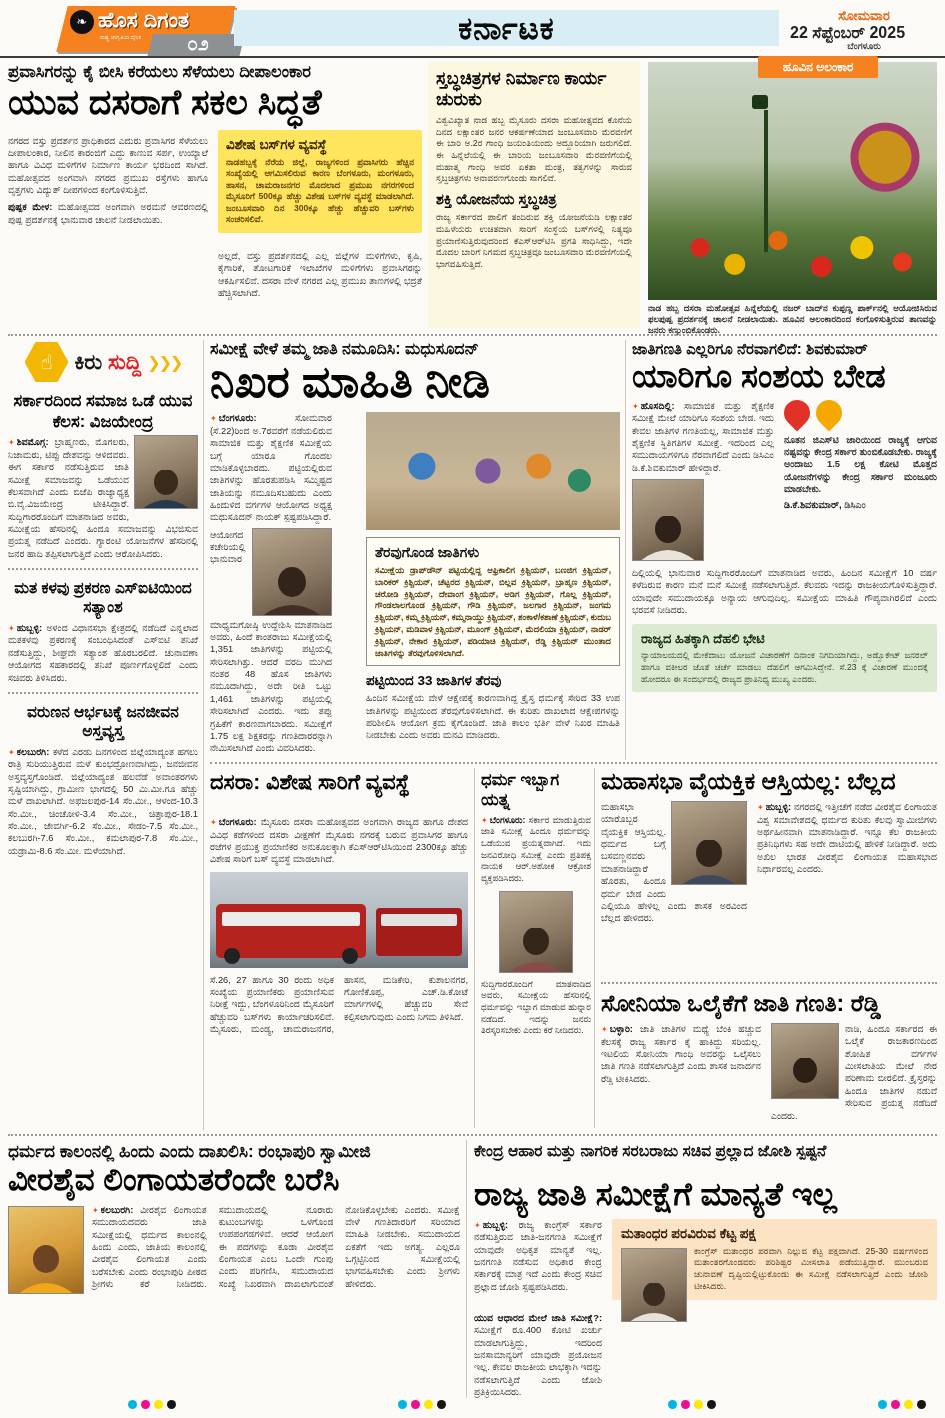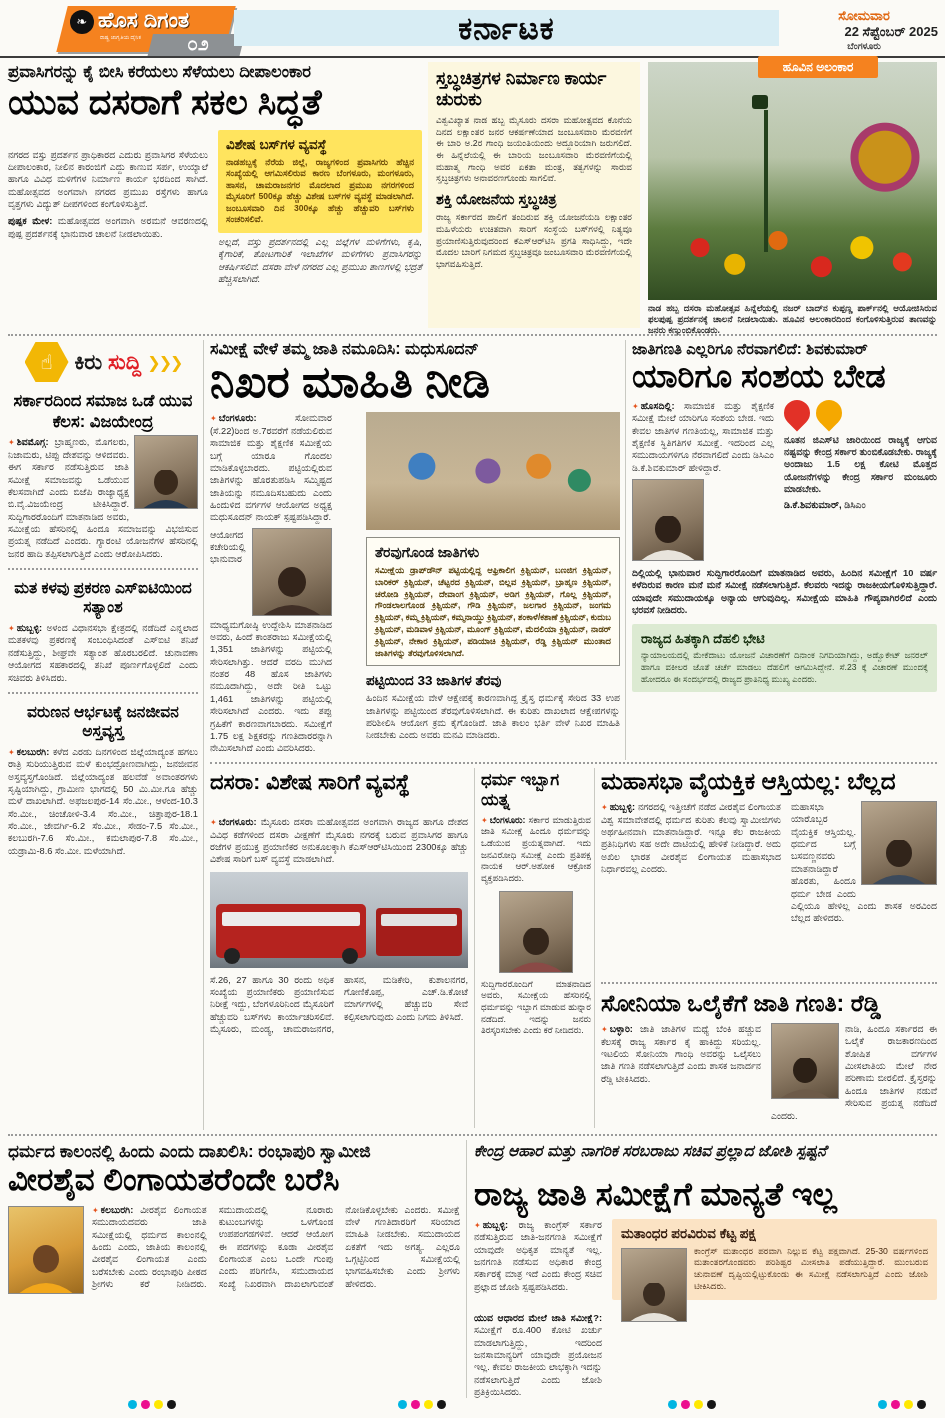--- a/index.html
+++ b/index.html
@@ -46,38 +46,38 @@
   <div class="abs" style="left:150px;top:34px;width:92px;height:24px;background:#8d9194;transform:skewX(-14deg);"></div>
   <div class="abs" style="left:70px;top:10px;width:24px;height:24px;border-radius:50%;background:#111;color:#fff;font-size:13px;line-height:24px;text-align:center;">❧</div>
   <div class="abs" style="left:98px;top:8px;width:130px;font-size:21px;font-weight:bold;color:#fff;text-shadow:1px 1px 0 #5a2d00;">ಹೊಸ ದಿಗಂತ</div>
   <div class="abs" style="left:100px;top:34px;width:120px;font-size:5.5px;color:#fff;">ರಾಷ್ಟ್ರ ಜಾಗೃತಿಯ ದೈನಿಕ</div>
   <div class="abs" style="left:168px;top:33px;width:60px;font-size:19px;font-weight:bold;color:#fff;text-align:center;">೦೨</div>
 
   <div class="abs" style="left:234px;top:10px;width:545px;height:36px;background:#d8edf4;"></div>
   <div class="abs" style="left:234px;top:11px;width:545px;font-size:31px;font-weight:bold;color:#0b0b0b;text-align:center;letter-spacing:1px;">ಕರ್ನಾಟಕ</div>
 
   <div class="abs" style="left:790px;top:8px;width:148px;text-align:center;font-size:13px;font-weight:bold;color:#e0660f;">ಸೋಮವಾರ</div>
-  <div class="abs" style="left:790px;top:24px;width:148px;text-align:right;font-size:13px;font-weight:bold;color:#222;">22 ಸೆಪ್ಟೆಂಬರ್ 2025</div>
+  <div class="abs" style="left:790px;top:24px;width:148px;text-align:left;font-size:16px;font-weight:bold;color:#222;">22 ಸೆಪ್ಟೆಂಬರ್ 2025</div>
   <div class="abs" style="left:790px;top:41px;width:148px;text-align:center;font-size:9px;font-weight:bold;color:#444;">ಬೆಂಗಳೂರು</div>
   <div class="abs" style="left:0;top:56px;width:945px;border-top:2px solid #3c3c3c;"></div>
 
   <div class="abs" style="left:8px;top:62px;width:414px;">
     <div class="kicker" style="font-size:16.5px;">ಪ್ರವಾಸಿಗರನ್ನು ಕೈ ಬೀಸಿ ಕರೆಯಲು ಸೆಳೆಯಲು ದೀಪಾಲಂಕಾರ</div>
     <div class="headline" style="font-size:35px;line-height:1.1;margin-top:2px;">ಯುವ ದಸರಾಗೆ ಸಕಲ ಸಿದ್ಧತೆ</div>
     <div style="display:flex;gap:10px;margin-top:8px;">
       <div style="width:200px;">
-        <div class="body" style="margin-top:19px;">ನಗರದ ವಸ್ತು ಪ್ರದರ್ಶನ ಪ್ರಾಧಿಕಾರದ ಎದುರು ಪ್ರವಾಸಿಗರ ಸೆಳೆಯಲು ದೀಪಾಲಂಕಾರ, ನೀಲಿನ ಕಾರಂಜಿಗೆ ಎದ್ದು ಕಾಣುವ ಸರ್ಪ, ಉಯ್ಯಾಲೆ ಹಾಗೂ ವಿವಿಧ ಮಳಿಗೆಗಳ ನಿರ್ಮಾಣ ಕಾರ್ಯ ಭರದಿಂದ ಸಾಗಿದೆ. ಮಹೋತ್ಸವದ ಅಂಗವಾಗಿ ನಗರದ ಪ್ರಮುಖ ರಸ್ತೆಗಳು ಹಾಗೂ ವೃತ್ತಗಳು ವಿದ್ಯುತ್ ದೀಪಗಳಿಂದ ಕಂಗೊಳಿಸುತ್ತಿವೆ.</div>
+        <div class="body" style="margin-top:5px;">ನಗರದ ವಸ್ತು ಪ್ರದರ್ಶನ ಪ್ರಾಧಿಕಾರದ ಎದುರು ಪ್ರವಾಸಿಗರ ಸೆಳೆಯಲು ದೀಪಾಲಂಕಾರ, ನೀಲಿನ ಕಾರಂಜಿಗೆ ಎದ್ದು ಕಾಣುವ ಸರ್ಪ, ಉಯ್ಯಾಲೆ ಹಾಗೂ ವಿವಿಧ ಮಳಿಗೆಗಳ ನಿರ್ಮಾಣ ಕಾರ್ಯ ಭರದಿಂದ ಸಾಗಿದೆ. ಮಹೋತ್ಸವದ ಅಂಗವಾಗಿ ನಗರದ ಪ್ರಮುಖ ರಸ್ತೆಗಳು ಹಾಗೂ ವೃತ್ತಗಳು ವಿದ್ಯುತ್ ದೀಪಗಳಿಂದ ಕಂಗೊಳಿಸುತ್ತಿವೆ.</div>
         <div class="body" style="margin-top:5px;"><b>ಪುಷ್ಪಕ ಮೇಳ:</b> <span>ಮಹೋತ್ಸವದ ಅಂಗವಾಗಿ ಅರಮನೆ ಆವರಣದಲ್ಲಿ ಪುಷ್ಪ ಪ್ರದರ್ಶನಕ್ಕೆ ಭಾನುವಾರ ಚಾಲನೆ ನೀಡಲಾಯಿತು.</span></div>
       </div>
       <div style="width:204px;">
         <div class="ybox">
           <div class="bt">ವಿಶೇಷ ಬಸ್‌ಗಳ ವ್ಯವಸ್ಥೆ</div>
           <div class="bb">ನಾಡಹಬ್ಬಕ್ಕೆ ನೆರೆಯ ಜಿಲ್ಲೆ, ರಾಜ್ಯಗಳಿಂದ ಪ್ರವಾಸಿಗರು ಹೆಚ್ಚಿನ ಸಂಖ್ಯೆಯಲ್ಲಿ ಆಗಮಿಸಲಿರುವ ಕಾರಣ ಬೆಂಗಳೂರು, ಮಂಗಳೂರು, ಹಾಸನ, ಚಾಮರಾಜನಗರ ಮೊದಲಾದ ಪ್ರಮುಖ ನಗರಗಳಿಂದ ಮೈಸೂರಿಗೆ 500ಕ್ಕೂ ಹೆಚ್ಚು ವಿಶೇಷ ಬಸ್‌ಗಳ ವ್ಯವಸ್ಥೆ ಮಾಡಲಾಗಿದೆ. ಜಂಬೂಸವಾರಿ ದಿನ 300ಕ್ಕೂ ಹೆಚ್ಚು ಹೆಚ್ಚುವರಿ ಬಸ್‌ಗಳು ಸಂಚರಿಸಲಿವೆ.</div>
         </div>
-        <div class="body" style="margin-top:3px;font-style:italic;">ಅಲ್ಲದೆ, ವಸ್ತು ಪ್ರದರ್ಶನದಲ್ಲಿ ಎಲ್ಲ ಜಿಲ್ಲೆಗಳ ಮಳಿಗೆಗಳು, ಕೃಷಿ, ಕೈಗಾರಿಕೆ, ತೋಟಗಾರಿಕೆ ಇಲಾಖೆಗಳ ಮಳಿಗೆಗಳು ಪ್ರವಾಸಿಗರನ್ನು ಆಕರ್ಷಿಸಲಿವೆ. ದಸರಾ ವೇಳೆ ನಗರದ ಎಲ್ಲ ಪ್ರಮುಖ ತಾಣಗಳಲ್ಲಿ ಭದ್ರತೆ ಹೆಚ್ಚಿಸಲಾಗಿದೆ.</div>
+        <div class="body" style="margin-top:17px;">ಅಲ್ಲದೆ, ವಸ್ತು ಪ್ರದರ್ಶನದಲ್ಲಿ ಎಲ್ಲ ಜಿಲ್ಲೆಗಳ ಮಳಿಗೆಗಳು, ಕೃಷಿ, ಕೈಗಾರಿಕೆ, ತೋಟಗಾರಿಕೆ ಇಲಾಖೆಗಳ ಮಳಿಗೆಗಳು ಪ್ರವಾಸಿಗರನ್ನು ಆಕರ್ಷಿಸಲಿವೆ. ದಸರಾ ವೇಳೆ ನಗರದ ಎಲ್ಲ ಪ್ರಮುಖ ತಾಣಗಳಲ್ಲಿ ಭದ್ರತೆ ಹೆಚ್ಚಿಸಲಾಗಿದೆ.</div>
       </div>
     </div>
   </div>
 
   <div class="abs" style="left:428px;top:62px;width:212px;height:266px;background:#fcf7df;padding:6px 8px;box-sizing:border-box;">
     <div class="headline" style="font-size:17.5px;line-height:1.2;">ಸ್ತಬ್ಧಚಿತ್ರಗಳ ನಿರ್ಮಾಣ ಕಾರ್ಯ ಚುರುಕು</div>
     <div class="body" style="margin-top:5px;font-size:8.8px;">ವಿಶ್ವವಿಖ್ಯಾತ ನಾಡ ಹಬ್ಬ ಮೈಸೂರು ದಸರಾ ಮಹೋತ್ಸವದ ಕೊನೆಯ ದಿನದ ಲಕ್ಷಾಂತರ ಜನರ ಆಕರ್ಷಣೆಯಾದ ಜಂಬೂಸವಾರಿ ಮೆರವಣಿಗೆ ಈ ಬಾರಿ ಅ.2ರ ಗಾಂಧಿ ಜಯಂತಿಯಂದು ಅದ್ದೂರಿಯಾಗಿ ಜರುಗಲಿದೆ. ಈ ಹಿನ್ನೆಲೆಯಲ್ಲಿ ಈ ಬಾರಿಯ ಜಂಬೂಸವಾರಿ ಮೆರವಣಿಗೆಯಲ್ಲಿ ಮಹಾತ್ಮ ಗಾಂಧಿ ಅವರ ಏಕತಾ ಮಂತ್ರ, ತತ್ವಗಳನ್ನು ಸಾರುವ ಸ್ತಬ್ಧಚಿತ್ರಗಳು ಅನಾವರಣಗೊಂಡು ಸಾಗಲಿವೆ.</div>
     <div class="headline" style="font-size:14.5px;margin-top:6px;">ಶಕ್ತಿ ಯೋಜನೆಯ ಸ್ತಬ್ಧಚಿತ್ರ</div>
     <div class="body" style="margin-top:4px;font-size:8.8px;">ರಾಜ್ಯ ಸರ್ಕಾರದ ಪಾಲಿಗೆ ತಂದಿರುವ ಶಕ್ತಿ ಯೋಜನೆಯಡಿ ಲಕ್ಷಾಂತರ ಮಹಿಳೆಯರು ಉಚಿತವಾಗಿ ಸಾರಿಗೆ ಸಂಸ್ಥೆಯ ಬಸ್‌ಗಳಲ್ಲಿ ನಿತ್ಯವೂ ಪ್ರಯಾಣಿಸುತ್ತಿರುವುದರಿಂದ ಕೆಎಸ್‌ಆರ್‌ಟಿಸಿ ಪ್ರಗತಿ ಸಾಧಿಸಿದ್ದು, ಇದೇ ಮೊದಲ ಬಾರಿಗೆ ನಿಗಮದ ಸ್ತಬ್ಧಚಿತ್ರವೂ ಜಂಬೂಸವಾರಿ ಮೆರವಣಿಗೆಯಲ್ಲಿ ಭಾಗವಹಿಸುತ್ತಿದೆ.</div>
   </div>
@@ -172,21 +172,21 @@
       </div>
       <div style="width:153px;">
         <div>
           <span class="qmark" style="background:#e23127;margin-right:2px;"></span>
           <span class="qmark" style="background:#f5a800;"></span>
           <div class="body" style="font-weight:bold;margin-top:4px;color:#333;">ನೂತನ ಜಿಎಸ್‌ಟಿ ಜಾರಿಯಿಂದ ರಾಜ್ಯಕ್ಕೆ ಆಗುವ ನಷ್ಟವನ್ನು ಕೇಂದ್ರ ಸರ್ಕಾರ ತುಂಬಿಕೊಡಬೇಕು. ರಾಜ್ಯಕ್ಕೆ ಅಂದಾಜು 1.5 ಲಕ್ಷ ಕೋಟಿ ಮೊತ್ತದ ಯೋಜನೆಗಳನ್ನು ಕೇಂದ್ರ ಸರ್ಕಾರ ಮಂಜೂರು ಮಾಡಬೇಕು.</div>
           <div style="font-size:9.5px;font-weight:bold;margin-top:4px;"><span>ಡಿ.ಕೆ.ಶಿವಕುಮಾರ್,</span> <span style="color:#555;">ಡಿಸಿಎಂ</span></div>
         </div>
       </div>
     </div>
-    <div class="body" style="margin-top:6px;font-weight:bold;">ದಿಲ್ಲಿಯಲ್ಲಿ ಭಾನುವಾರ ಸುದ್ದಿಗಾರರೊಂದಿಗೆ ಮಾತನಾಡಿದ ಅವರು, ಹಿಂದಿನ ಸಮೀಕ್ಷೆಗೆ 10 ವರ್ಷ ಕಳೆದಿರುವ ಕಾರಣ ಮನೆ ಮನೆ ಸಮೀಕ್ಷೆ ನಡೆಸಲಾಗುತ್ತಿದೆ. ಕೆಲವರು ಇದನ್ನು ರಾಜಕೀಯಗೊಳಿಸುತ್ತಿದ್ದಾರೆ. ಯಾವುದೇ ಸಮುದಾಯಕ್ಕೂ ಅನ್ಯಾಯ ಆಗುವುದಿಲ್ಲ. ಸಮೀಕ್ಷೆಯ ಮಾಹಿತಿ ಗೌಪ್ಯವಾಗಿರಲಿದೆ ಎಂದು ಭರವಸೆ ನೀಡಿದರು.</div>
+    <div class="body" style="margin-top:6px;">ದಿಲ್ಲಿಯಲ್ಲಿ ಭಾನುವಾರ ಸುದ್ದಿಗಾರರೊಂದಿಗೆ ಮಾತನಾಡಿದ ಅವರು, ಹಿಂದಿನ ಸಮೀಕ್ಷೆಗೆ 10 ವರ್ಷ ಕಳೆದಿರುವ ಕಾರಣ ಮನೆ ಮನೆ ಸಮೀಕ್ಷೆ ನಡೆಸಲಾಗುತ್ತಿದೆ. ಕೆಲವರು ಇದನ್ನು ರಾಜಕೀಯಗೊಳಿಸುತ್ತಿದ್ದಾರೆ. ಯಾವುದೇ ಸಮುದಾಯಕ್ಕೂ ಅನ್ಯಾಯ ಆಗುವುದಿಲ್ಲ. ಸಮೀಕ್ಷೆಯ ಮಾಹಿತಿ ಗೌಪ್ಯವಾಗಿರಲಿದೆ ಎಂದು ಭರವಸೆ ನೀಡಿದರು.</div>
     <div class="gbox" style="margin-top:8px;">
       <div class="bt">ರಾಜ್ಯದ ಹಿತಕ್ಕಾಗಿ ದೆಹಲಿ ಭೇಟಿ</div>
       <div class="bb">ನ್ಯಾಯಾಲಯದಲ್ಲಿ ಮೇಕೆದಾಟು ಯೋಜನೆ ವಿಚಾರಣೆಗೆ ದಿನಾಂಕ ನಿಗದಿಯಾಗಿದ್ದು, ಅಡ್ವೊಕೇಟ್ ಜನರಲ್ ಹಾಗೂ ವಕೀಲರ ಜೊತೆ ಚರ್ಚೆ ಮಾಡಲು ದೆಹಲಿಗೆ ಆಗಮಿಸಿದ್ದೇನೆ. ಸೆ.23 ಕ್ಕೆ ವಿಚಾರಣೆ ಮುಂದಕ್ಕೆ ಹೋದರೂ ಈ ಸಂದರ್ಭದಲ್ಲಿ ರಾಜ್ಯದ ಪ್ರಾತಿನಿಧ್ಯ ಮುಖ್ಯ ಎಂದರು.</div>
     </div>
   </div>
 
   <div class="abs dotted-h" style="left:210px;top:762px;width:727px;"></div>
 
   <div class="abs" style="left:210px;top:770px;width:258px;">
     <div class="headline" style="font-size:21px;">ದಸರಾ: ವಿಶೇಷ ಸಾರಿಗೆ ವ್ಯವಸ್ಥೆ</div>
@@ -214,31 +214,31 @@
           <path d="M7 46 Q36 23 65 46 Z" fill="#8a4a46"></path>
         </svg>
     </div>
     <div class="body" style="font-size:8.8px;">ಸುದ್ದಿಗಾರರೊಂದಿಗೆ ಮಾತನಾಡಿದ ಅವರು, ಸಮೀಕ್ಷೆಯ ಹೆಸರಿನಲ್ಲಿ ಧರ್ಮವನ್ನು ಇಬ್ಬಾಗ ಮಾಡುವ ಹುನ್ನಾರ ನಡೆದಿದೆ. ಇದನ್ನು ಜನರು ತಿರಸ್ಕರಿಸಬೇಕು ಎಂದು ಕರೆ ನೀಡಿದರು.</div>
   </div>
   <div class="abs vline" style="left:594px;top:768px;height:360px;"></div>
 
   <div class="abs" style="left:601px;top:768px;width:336px;">
     <div class="headline" style="font-size:23px;">ಮಹಾಸಭಾ ವೈಯಕ್ತಿಕ ಆಸ್ತಿಯಲ್ಲ: ಬೆಲ್ಲದ</div>
     <div style="display:flex;gap:10px;margin-top:6px;">
-      <div style="width:180px;">
-        <div class="body"><span class="bullet">✦</span><span class="city">ಹುಬ್ಬಳ್ಳಿ:</span> <span>ನಗರದಲ್ಲಿ ಇತ್ತೀಚೆಗೆ ನಡೆದ ವೀರಶೈವ ಲಿಂಗಾಯತ ವಿಶ್ವ ಸಮಾವೇಶದಲ್ಲಿ ಧರ್ಮದ ಕುರಿತು ಕೆಲವು ಸ್ವಾಮೀಜಿಗಳು ಅರ್ಥಹೀನವಾಗಿ ಮಾತನಾಡಿದ್ದಾರೆ. ಇನ್ನೂ ಕೆಲ ರಾಜಕೀಯ ಪ್ರತಿನಿಧಿಗಳು ಸಹ ಅದೇ ದಾಟಿಯಲ್ಲಿ ಹೇಳಿಕೆ ನೀಡಿದ್ದಾರೆ. ಅದು ಅಖಿಲ ಭಾರತ ವೀರಶೈವ ಲಿಂಗಾಯತ ಮಹಾಸಭಾದ ನಿರ್ಧಾರವಲ್ಲ ಎಂದರು.</span></div>
-      </div>
       <div style="width:146px;">
         <div class="portrait" style="width:74px;height:82px;float:right;margin:0 0 4px 5px;">
           <svg width="74" height="46" viewBox="0 0 74 46">
               <ellipse cx="37" cy="13" rx="13" ry="14" fill="#31241a"></ellipse>
               <path d="M8 46 Q37 24 66 46 Z" fill="#3c4a5c"></path>
             </svg>
         </div>
         <div class="body">ಮಹಾಸಭಾ ಯಾರೊಬ್ಬರ ವೈಯಕ್ತಿಕ ಆಸ್ತಿಯಲ್ಲ. ಧರ್ಮದ ಬಗ್ಗೆ ಬಸವಣ್ಣನವರು ಮಾತನಾಡಿದ್ದಾರೆ ಹೊರತು, ಹಿಂದೂ ಧರ್ಮ ಬೇಡ ಎಂದು ಎಲ್ಲಿಯೂ ಹೇಳಿಲ್ಲ ಎಂದು ಶಾಸಕ ಅರವಿಂದ ಬೆಲ್ಲದ ಹೇಳಿದರು.</div>
+      </div>
+      <div style="width:180px;">
+        <div class="body"><span class="bullet">✦</span><span class="city">ಹುಬ್ಬಳ್ಳಿ:</span> <span>ನಗರದಲ್ಲಿ ಇತ್ತೀಚೆಗೆ ನಡೆದ ವೀರಶೈವ ಲಿಂಗಾಯತ ವಿಶ್ವ ಸಮಾವೇಶದಲ್ಲಿ ಧರ್ಮದ ಕುರಿತು ಕೆಲವು ಸ್ವಾಮೀಜಿಗಳು ಅರ್ಥಹೀನವಾಗಿ ಮಾತನಾಡಿದ್ದಾರೆ. ಇನ್ನೂ ಕೆಲ ರಾಜಕೀಯ ಪ್ರತಿನಿಧಿಗಳು ಸಹ ಅದೇ ದಾಟಿಯಲ್ಲಿ ಹೇಳಿಕೆ ನೀಡಿದ್ದಾರೆ. ಅದು ಅಖಿಲ ಭಾರತ ವೀರಶೈವ ಲಿಂಗಾಯತ ಮಹಾಸಭಾದ ನಿರ್ಧಾರವಲ್ಲ ಎಂದರು.</span></div>
       </div>
     </div>
   </div>
 
   <div class="abs dotted-h" style="left:601px;top:982px;width:336px;"></div>
 
   <div class="abs" style="left:601px;top:990px;width:336px;">
     <div class="headline" style="font-size:23px;">ಸೋನಿಯಾ ಒಲೈಕೆಗೆ ಜಾತಿ ಗಣತಿ: ರೆಡ್ಡಿ</div>
     <div style="display:flex;gap:10px;margin-top:6px;">
       <div style="width:160px;">
@@ -272,21 +272,21 @@
         <span class="bullet">✦</span><span class="city">ಕಲಬುರಗಿ:</span>
         <span>ವೀರಶೈವ ಲಿಂಗಾಯತ ಸಮುದಾಯದವರು ಜಾತಿ ಸಮೀಕ್ಷೆಯಲ್ಲಿ ಧರ್ಮದ ಕಾಲಂನಲ್ಲಿ ಹಿಂದು ಎಂದು, ಜಾತಿಯ ಕಾಲಂನಲ್ಲಿ ವೀರಶೈವ ಲಿಂಗಾಯತ ಎಂದು ಬರೆಸಬೇಕು ಎಂದು ರಂಭಾಪುರಿ ಪೀಠದ ಶ್ರೀಗಳು ಕರೆ ನೀಡಿದರು.</span>
         <span>ಸಮುದಾಯದಲ್ಲಿ ನೂರಾರು ಕುಟುಂಬಗಳನ್ನು ಒಳಗೊಂಡ ಉಪಪಂಗಡಗಳಿವೆ. ಆದರೆ ಆಯೋಗ ಈ ಪದಗಳನ್ನು ಕೂಡಾ ವೀರಶೈವ ಲಿಂಗಾಯತ ಎಂಬ ಒಂದೇ ಗುಂಪು ಎಂದು ಪರಿಗಣಿಸಿ, ಸಮುದಾಯದ ಸಂಖ್ಯೆ ನಿಖರವಾಗಿ ದಾಖಲಾಗುವಂತೆ ನೋಡಿಕೊಳ್ಳಬೇಕು ಎಂದರು.</span>
         <span>ಸಮೀಕ್ಷೆ ವೇಳೆ ಗಣತಿದಾರರಿಗೆ ಸರಿಯಾದ ಮಾಹಿತಿ ನೀಡಬೇಕು. ಸಮುದಾಯದ ಏಕತೆಗೆ ಇದು ಅಗತ್ಯ. ಎಲ್ಲರೂ ಒಗ್ಗಟ್ಟಿನಿಂದ ಸಮೀಕ್ಷೆಯಲ್ಲಿ ಭಾಗವಹಿಸಬೇಕು ಎಂದು ಶ್ರೀಗಳು ಹೇಳಿದರು.</span>
       </div>
     </div>
   </div>
   <div class="abs vline" style="left:466px;top:1140px;height:258px;"></div>
 
   <div class="abs" style="left:474px;top:1142px;width:463px;">
-    <div class="kicker" style="font-size:15.5px;font-style:italic;">ಕೇಂದ್ರ ಆಹಾರ ಮತ್ತು ನಾಗರಿಕ ಸರಬರಾಜು ಸಚಿವ ಪ್ರಲ್ಲಾದ ಜೋಶಿ ಸ್ಪಷ್ಟನೆ</div>
+    <div class="kicker" style="font-size:15.5px;">ಕೇಂದ್ರ ಆಹಾರ ಮತ್ತು ನಾಗರಿಕ ಸರಬರಾಜು ಸಚಿವ ಪ್ರಲ್ಲಾದ ಜೋಶಿ ಸ್ಪಷ್ಟನೆ</div>
     <div class="headline" style="font-size:32px;line-height:1.05;margin-top:18px;">ರಾಜ್ಯ ಜಾತಿ ಸಮೀಕ್ಷೆಗೆ ಮಾನ್ಯತೆ ಇಲ್ಲ</div>
     <div style="display:flex;gap:10px;margin-top:7px;">
       <div style="width:128px;">
         <div class="body"><span class="bullet">✦</span><span class="city">ಹುಬ್ಬಳ್ಳಿ:</span> <span>ರಾಜ್ಯ ಕಾಂಗ್ರೆಸ್ ಸರ್ಕಾರ ನಡೆಸುತ್ತಿರುವ ಜಾತಿ-ಜನಗಣತಿ ಸಮೀಕ್ಷೆಗೆ ಯಾವುದೇ ಅಧಿಕೃತ ಮಾನ್ಯತೆ ಇಲ್ಲ. ಜನಗಣತಿ ನಡೆಸುವ ಅಧಿಕಾರ ಕೇಂದ್ರ ಸರ್ಕಾರಕ್ಕೆ ಮಾತ್ರ ಇದೆ ಎಂದು ಕೇಂದ್ರ ಸಚಿವ ಪ್ರಲ್ಲಾದ ಜೋಶಿ ಸ್ಪಷ್ಟಪಡಿಸಿದರು.</span></div>
         <div class="body" style="margin-top:19px;"><b>ಯುವ ಆಧಾರದ ಮೇಲೆ ಜಾತಿ ಸಮೀಕ್ಷೆ?:</b> <span>ಸಮೀಕ್ಷೆಗೆ ರೂ.400 ಕೋಟಿ ಖರ್ಚು ಮಾಡಲಾಗುತ್ತಿದ್ದು, ಇದರಿಂದ ಜನಸಾಮಾನ್ಯರಿಗೆ ಯಾವುದೇ ಪ್ರಯೋಜನ ಇಲ್ಲ. ಕೇವಲ ರಾಜಕೀಯ ಲಾಭಕ್ಕಾಗಿ ಇದನ್ನು ನಡೆಸಲಾಗುತ್ತಿದೆ ಎಂದು ಜೋಶಿ ಪ್ರತಿಕ್ರಿಯಿಸಿದರು.</span></div>
       </div>
       <div style="width:325px;">
         <div class="pbox">
           <div class="bt">ಮತಾಂಧರ ಪರವಿರುವ ಕೆಟ್ಟ ಪಕ್ಷ</div>
           <div class="portrait" style="width:64px;height:72px;float:left;margin:2px 7px 2px 0;">

